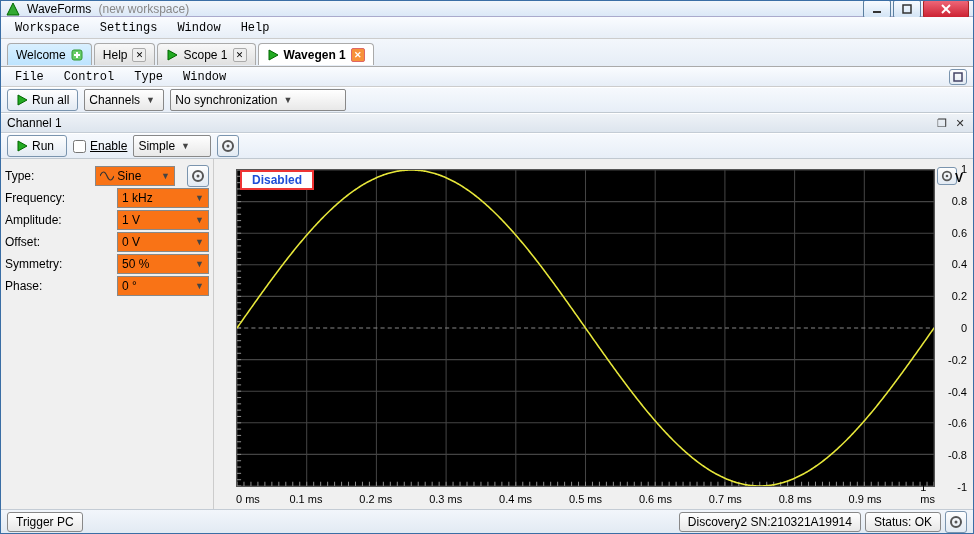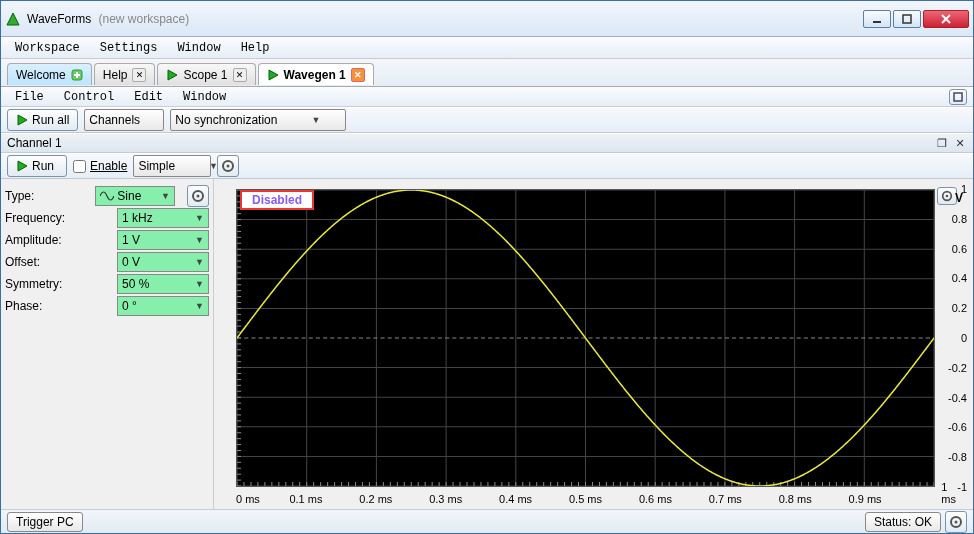--- a/index.html
+++ b/index.html
@@ -1,18 +1,18 @@
 <!DOCTYPE html>
 <html><head>
 <meta charset="utf-8">
 <style>
   * { box-sizing: border-box; font-family: "Segoe UI", Tahoma, sans-serif; font-size: 12px; }
   body { margin:0; padding:0; width:974px; height:534px; background:#d8e8f8; border:1px solid #3a6ea5; display:flex; flex-direction:column; overflow:hidden; }
   
-  .titlebar { height:36px; background:linear-gradient(to bottom,#f2f6fb,#dbe8f7); display:flex; align-items:center; padding:0 4px; border-bottom:1px solid #aac; }
+  .titlebar { height:16px; background:linear-gradient(to bottom,#f2f6fb,#dbe8f7); display:flex; align-items:center; padding:0 4px; border-bottom:1px solid #aac; }
   .titlebar .app-icon { width:16px; height:16px; margin-right:6px; }
   .titlebar .title { font-size:13px; }
   .titlebar .title .ws { color:#888; }
   .titlebar .spacer { flex:1; }
   .winbtn { width:28px; height:18px; margin-left:2px; border:1px solid #5a7fa0; border-radius:2px; display:flex; align-items:center; justify-content:center; background:linear-gradient(to bottom,#f8fbff,#d3e4f5); cursor:pointer; }
   .winbtn.close { width:46px; background:linear-gradient(to bottom,#e67,#c23); border-color:#a22; }
   .winbtn svg { width:10px; height:10px; }
   
   .menubar, .submenu { height:22px; background:#f0f0f0; display:flex; align-items:center; padding:0 6px; gap:4px; border-bottom:1px solid #ccc; }
   .menubar { background:linear-gradient(to bottom,#fafcff,#e7eef7); }
@@ -20,37 +20,37 @@
   .submenu.tabsrow { height:28px; padding:3px 6px 0 6px; gap:2px; background:linear-gradient(to bottom,#f3f7fc,#e6edf6); border-bottom:1px solid #aaa; }
   .tab { height:22px; display:flex; align-items:center; gap:5px; padding:0 8px; border:1px solid #aaa; border-bottom:none; border-radius:4px 4px 0 0; background:linear-gradient(to bottom,#f8f8f8,#e0e0e0); cursor:pointer; }
   .tab.active { background:#fff; font-weight:bold; }
   .tab.welcome { background:linear-gradient(to bottom,#d9f0ff,#bde4ff); }
   .tabclose { width:14px; height:14px; border:1px solid #aaa; border-radius:2px; display:flex; align-items:center; justify-content:center; font-size:9px; background:#eee; }
   .tabclose.orange { background:#f7923a; border-color:#d66; color:#fff; }
   .playicon { width:12px; height:12px; }
   
   .toolbar { height:26px; background:linear-gradient(to bottom,#f6f9fd,#e7eef7); display:flex; align-items:center; gap:6px; padding:0 6px; border-top:1px solid #fff; border-bottom:1px solid #c0c8d0; }
   .pushbutton { height:22px; padding:0 8px; border:1px solid #7a94ae; border-radius:3px; background:linear-gradient(to bottom,#fefefe,#e2eaf3); display:flex; align-items:center; gap:4px; cursor:pointer; }
-  .select { height:22px; border:1px solid #888; border-radius:2px; background:linear-gradient(to bottom,#fff,#e8e8e8); display:flex; align-items:center; padding:0 4px; cursor:pointer;gap:28px; }
+  .select { height:22px; border:1px solid #888; border-radius:2px; background:linear-gradient(to bottom,#fff,#e8e8e8); display:flex; align-items:center; padding:0 4px; cursor:pointer; }
   .select .arrow { margin-left:6px; font-size:9px; color:#444; }
   .iconbtn { width:22px; height:22px; border:1px solid #7a94ae; border-radius:3px; background:linear-gradient(to bottom,#fefefe,#e2eaf3); display:flex; align-items:center; justify-content:center; cursor:pointer; }
   .chanheader { height:20px; background:linear-gradient(to bottom,#eef2f7,#dde5ee); border-top:1px solid #fff; border-bottom:1px solid #c4ccd5; display:flex; align-items:center; padding:4px 6px; font-size:12px; }
   .chanheader .spacer { flex:1; }
   .chanheader .ctlicon { width:14px;height:14px; margin-left:4px; cursor:pointer; font-size:11px; color:#333; display:flex;align-items:center;justify-content:center; }
   
   .mainrow { flex:1; display:flex; background:#f0f0f0; min-height:0; }
   .paramcol { width:213px; padding:6px 4px; border-right:1px solid #ccc; }
   .paramrow { display:flex; align-items:center; height:22px; margin-bottom:0;justify-content:space-between; }
   .paramrow .lbl { width:82px; }
-  .paramrow .val { flex:1; border:1px solid #888; height:20px; padding:0 4px; background:#86efac; display:flex; align-items:center; cursor:pointer; }
+  .paramrow .val { flex:1; border:1px solid #888; height:20px; padding:0 4px; background:#f97316; display:flex; align-items:center; cursor:pointer; }
   .paramrow .val .arrow { margin-left:auto; font-size:9px; color:#444; }
   .chartwrap { flex:1; position:relative; padding:6px 4px 4px 4px; display:flex; flex-direction:column; }
   .chartarea { flex:1; position:relative; }
   .plot { position:absolute; left:18px; top:4px; right:34px; bottom:18px; background:#000; border:1px solid #555; }
-  .badge { position:absolute; left:22px; top:5px; background:#fff; border:2px solid #e33; color:#8b5cf6; font-weight:bold; padding:1px 10px; z-index:2; }
+  .badge { position:absolute; left:22px; top:5px; background:#fff; border:2px solid #e33; color:#1d4ed8; font-weight:bold; padding:1px 10px; z-index:2; }
   .yticklabels { position:absolute; right:2px; top:4px; bottom:18px; width:28px; }
   .ytick { position:absolute; right:0; font-size:11px; transform:translateY(-50%); }
   .xticklabels { position:absolute; left:18px; right:34px; bottom:0; height:16px; }
   .xtick { position:absolute; bottom:0; font-size:11px; transform:translateX(-50%); }
   .axisunit-v { position:absolute; right:2px; top:4px; font-weight:bold; }
   .gearcorner { position:absolute; right:12px; top:2px; }
   
   .statusbar { height:24px; background:linear-gradient(to bottom,#f2f6fb,#e2eaf3); border-top:1px solid #c4ccd5; display:flex; align-items:center; gap:4px; padding:0 6px; }
   .statbox { height:20px; border:1px solid #888; border-radius:3px; background:linear-gradient(to bottom,#fff,#e8e8e8); padding:0 8px; display:flex; align-items:center; cursor:default; }
   input[type=checkbox]{ margin:0 4px 0 0; }
@@ -122,21 +122,21 @@
         <polygon points="2,1 11,6 2,11" fill="#2a2" stroke="#060"></polygon>
       </svg>
     <span>Wavegen 1</span>
     <span class="tabclose orange">✕</span>
   </div>
 </div>
 
 <div class="menubar" style="height:20px">
   <div class="menuitem">File</div>
   <div class="menuitem">Control</div>
-  <div class="menuitem">Edit</div>
+  <div class="menuitem">Type</div>
   <div class="menuitem">Window</div>
   <span class="spacer" style="flex:1"></span>
   <div class="iconbtn" style="width:18px;height:16px">
     <svg viewBox="0 0 10 10" width="10" height="10">
         <rect x="1" y="1" width="8" height="8" fill="none" stroke="#446" stroke-width="1.5"></rect>
       </svg>
   </div>
 </div>
 
 <div class="toolbar">
@@ -448,31 +448,34 @@
           <span class="xtick" style="left: 0%; transform: translateX(0px);">0 ms</span>
           <span class="xtick" style="left: 10%;">0.1 ms</span>
           <span class="xtick" style="left: 20%;">0.2 ms</span>
           <span class="xtick" style="left: 30%;">0.3 ms</span>
           <span class="xtick" style="left: 40%;">0.4 ms</span>
           <span class="xtick" style="left: 50%;">0.5 ms</span>
           <span class="xtick" style="left: 60%;">0.6 ms</span>
           <span class="xtick" style="left: 70%;">0.7 ms</span>
           <span class="xtick" style="left: 80%;">0.8 ms</span>
           <span class="xtick" style="left: 90%;">0.9 ms</span>
-          <span class="xtick" style="left: 100%; transform: translateX(-100%); margin-left: 21px;">1 ms</span>
+          <span class="xtick" style="left: 100%; transform: translateX(-100%);">1 ms</span>
         </div>
     </div>
   </div>
 </div>
 
 <div class="statusbar">
   <div class="statbox">
       <span>Trigger PC</span>
     </div>
   <span style="flex:1"></span>
+  <div class="statbox">
+      <span>Discovery2 SN:210321A19914</span>
+    </div>
   <div class="statbox">
       <span>Status: OK</span>
     </div>
   <div class="iconbtn">
     <svg width="14" height="14" viewBox="0 0 14 14">
         <circle cx="7" cy="7" r="5" fill="none" stroke="#555" stroke-width="2"></circle>
         <circle cx="7" cy="7" r="1.5" fill="#555"></circle>
       </svg>
   </div>
 </div>

